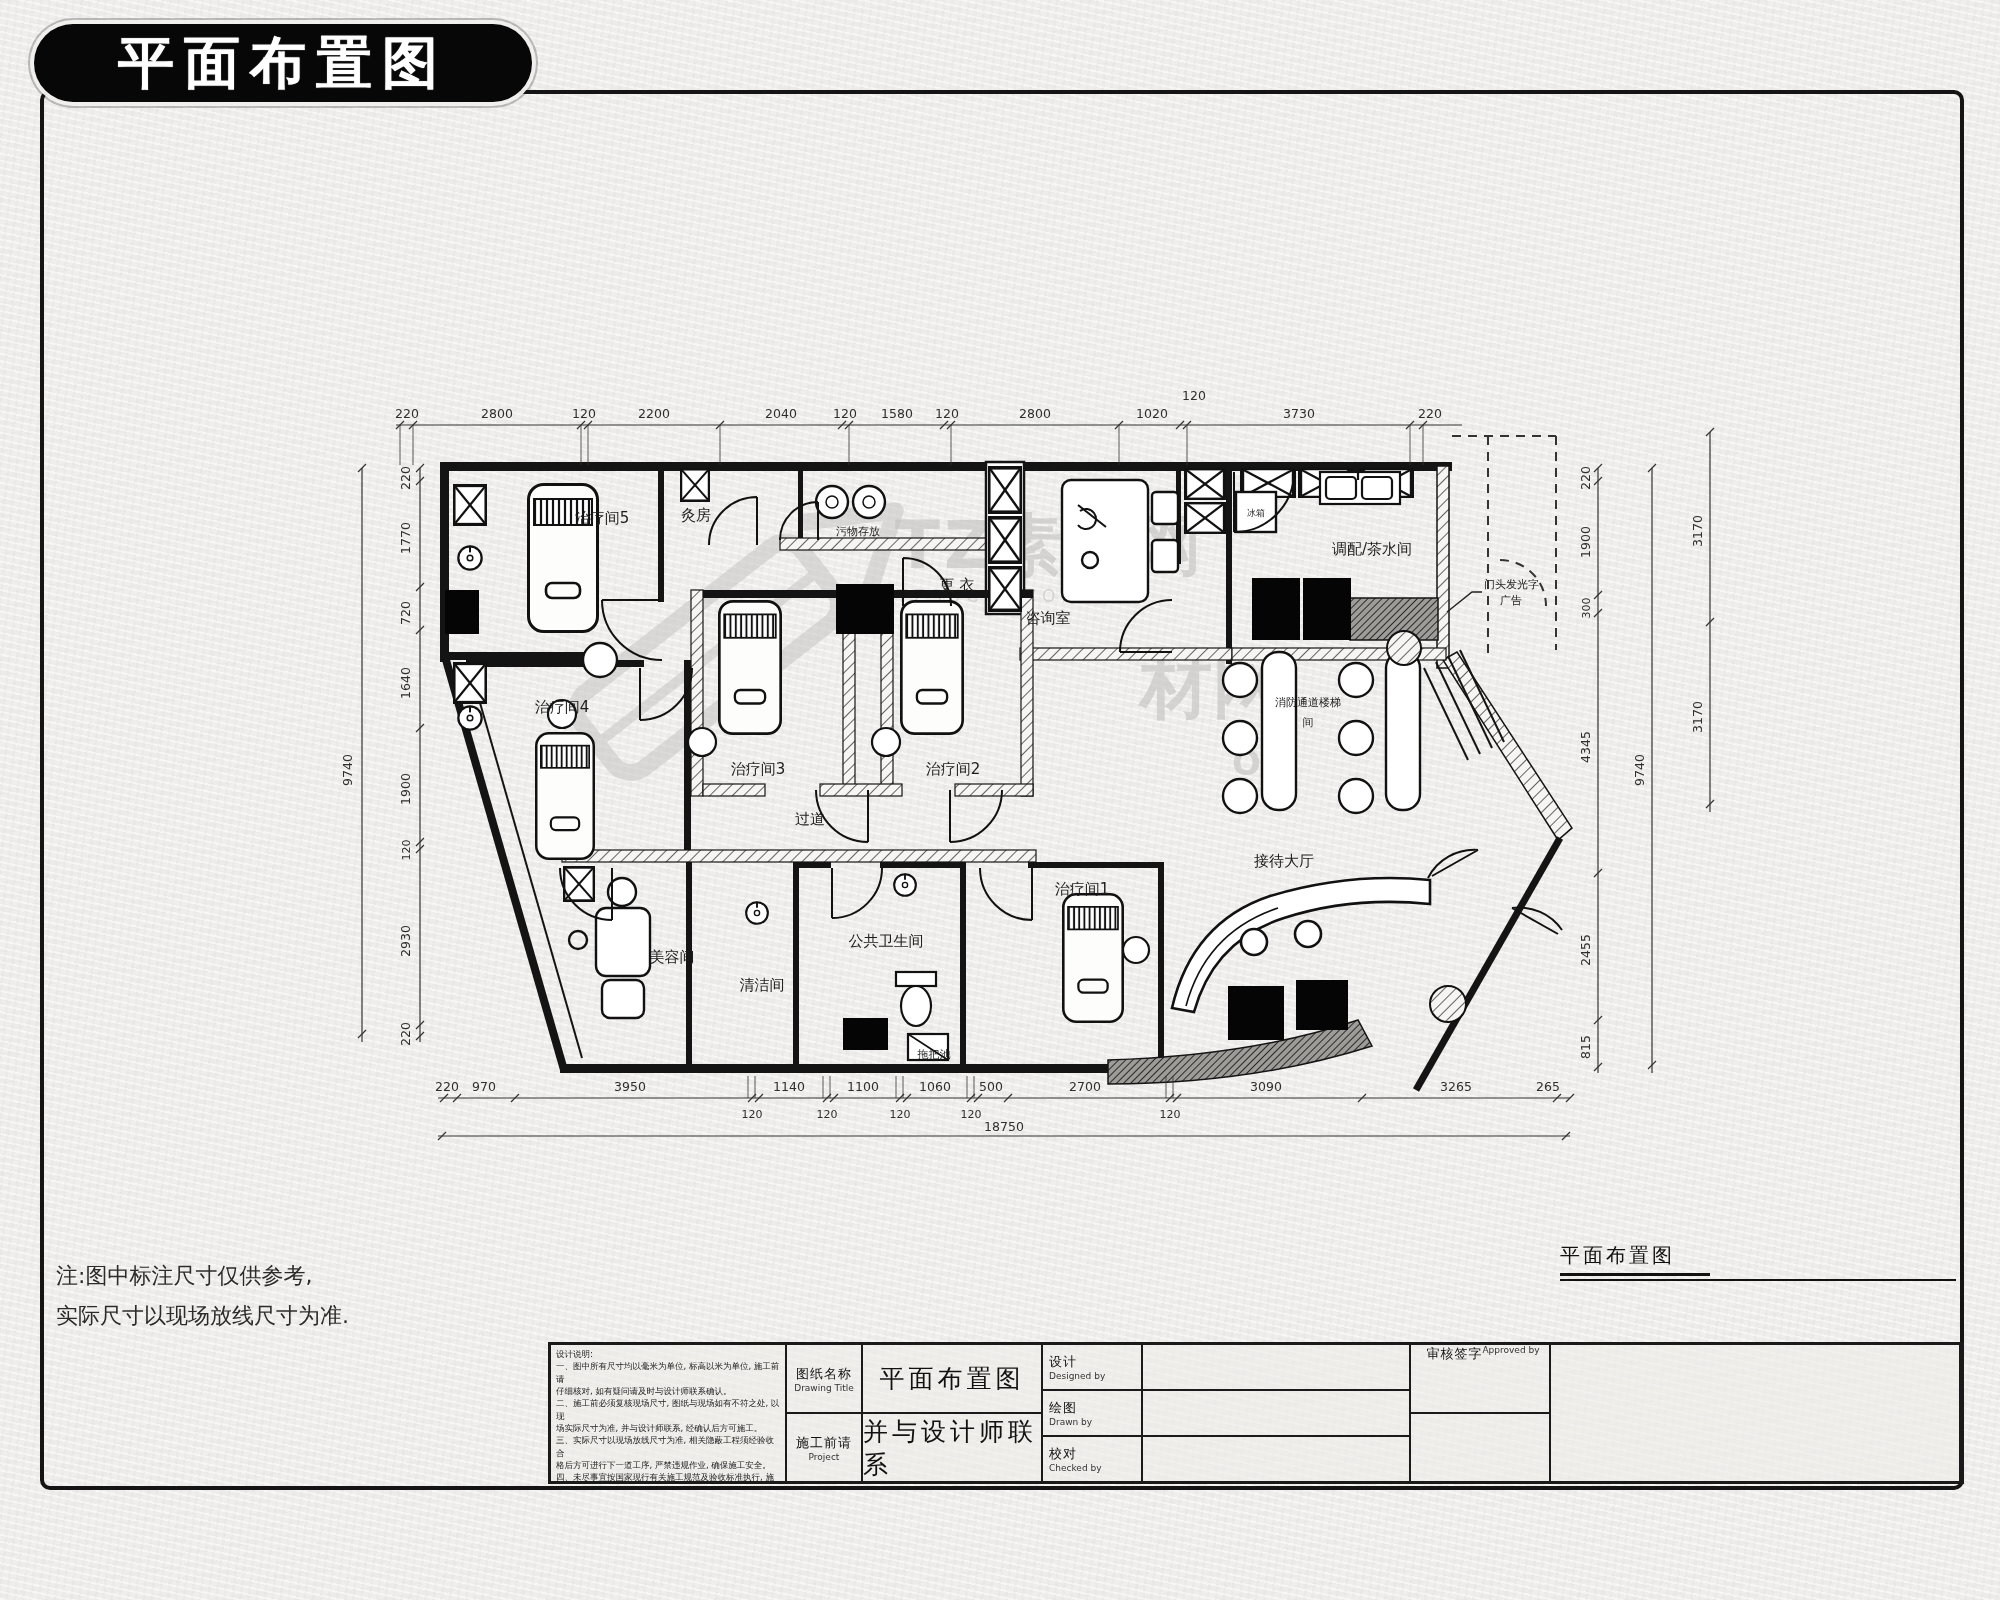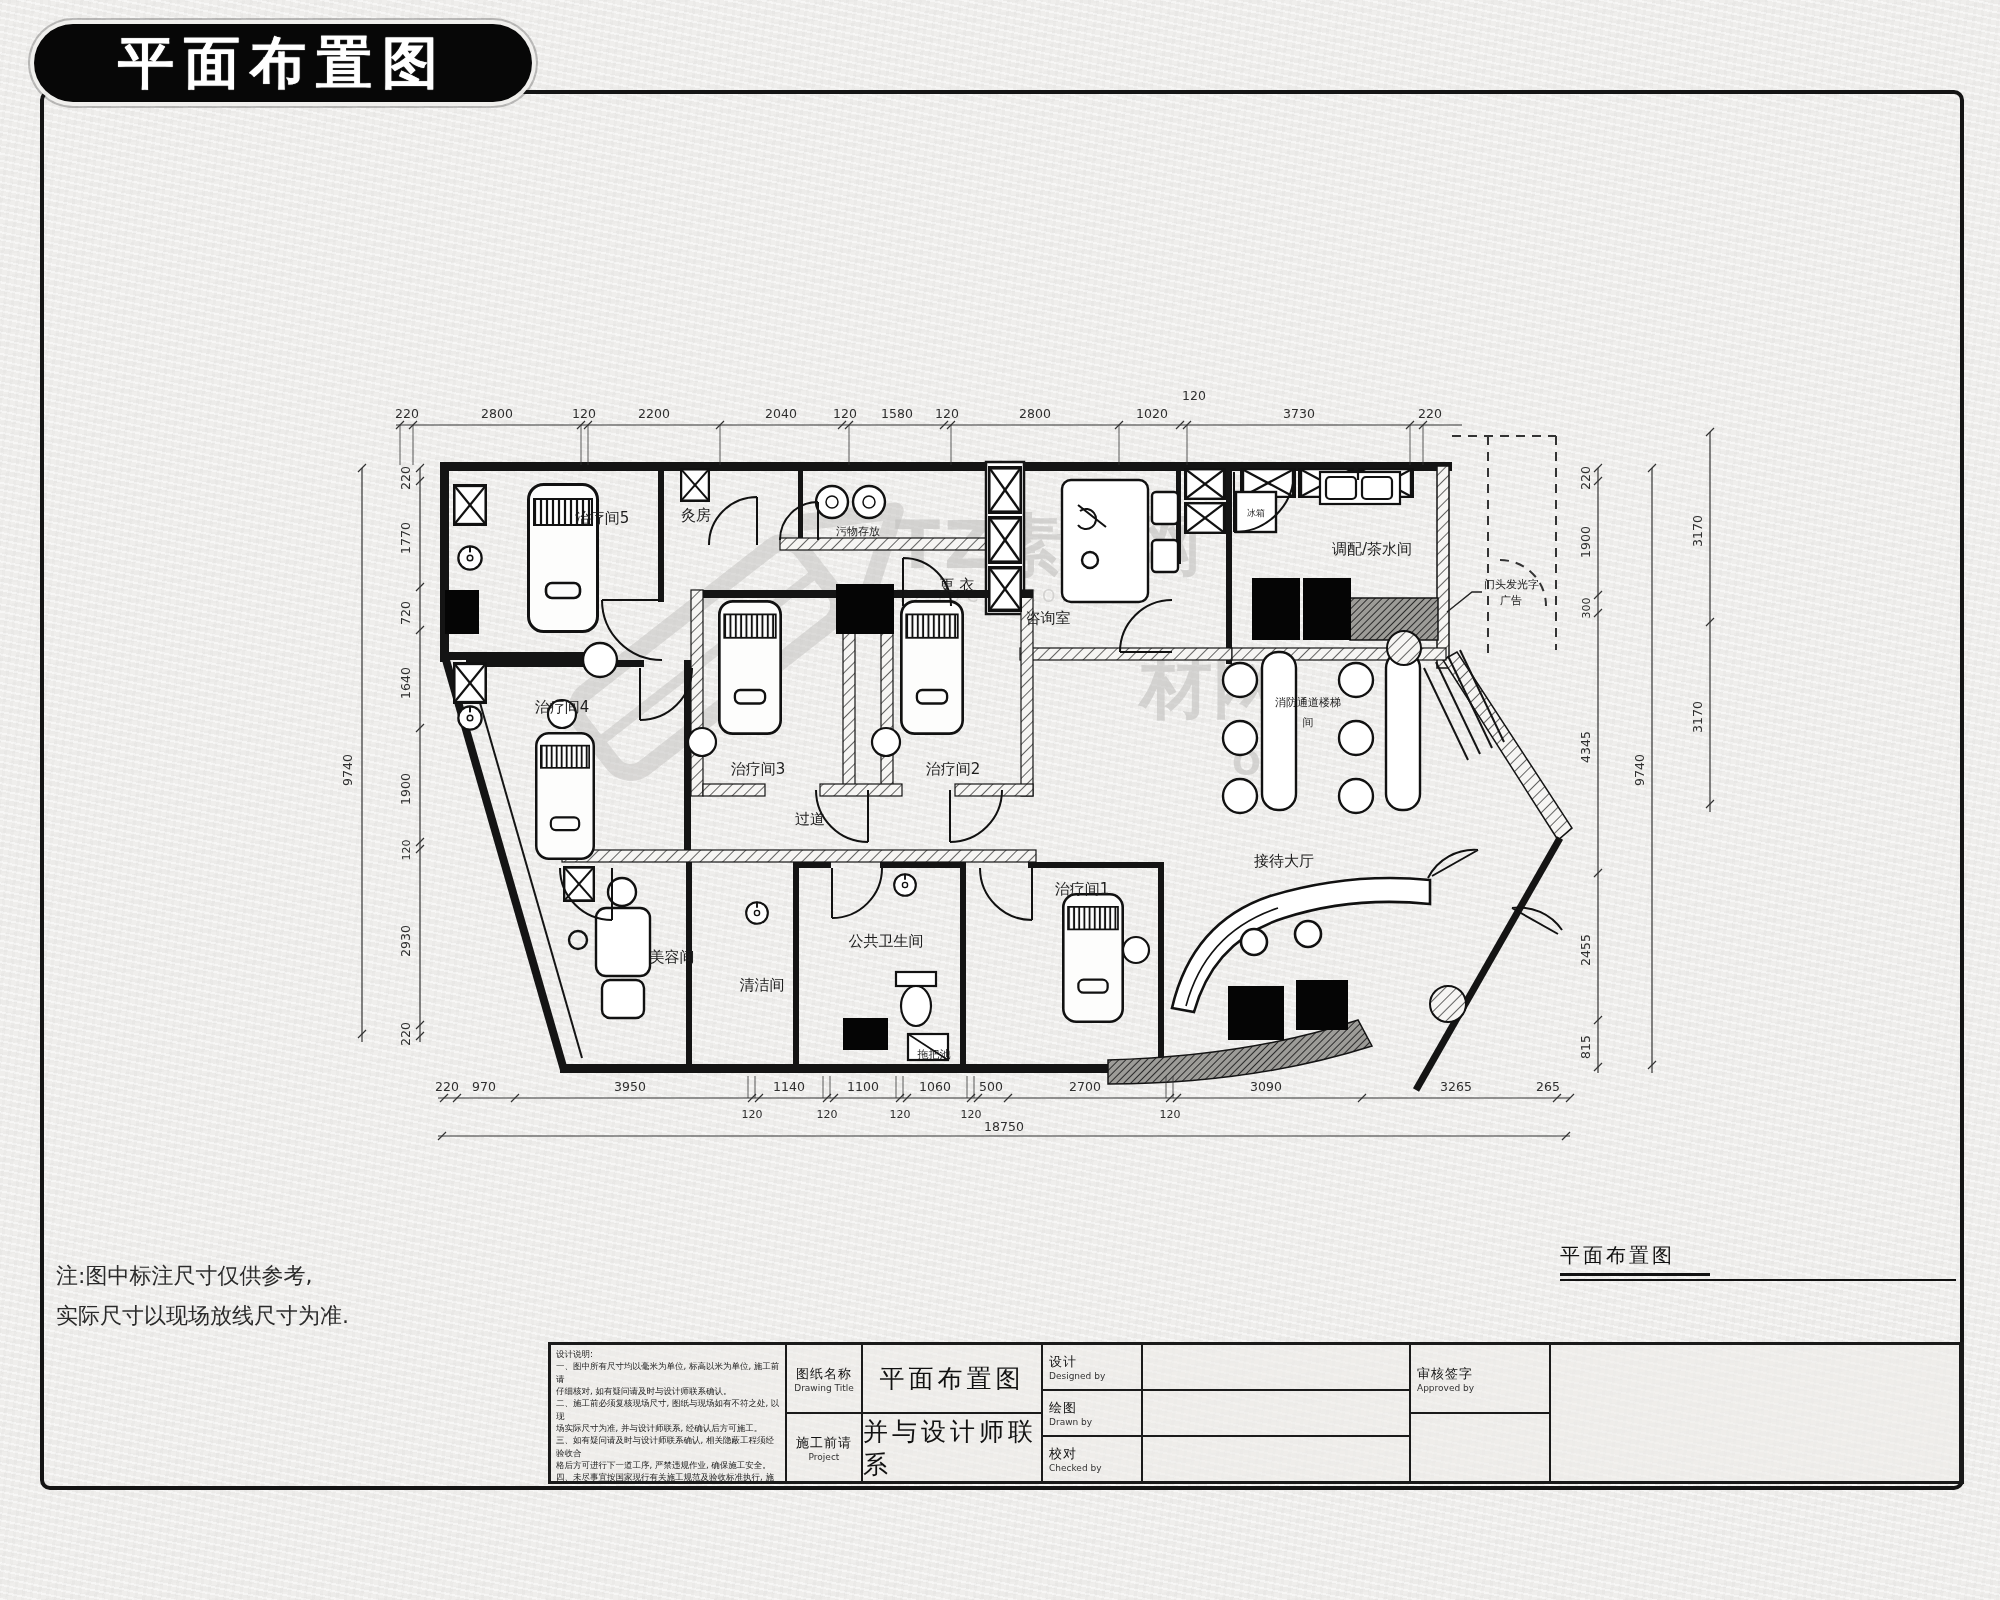--- a/index.html
+++ b/index.html
@@ -54,21 +54,21 @@
   .tb .cn{font-size:13px;color:#111;letter-spacing:1px;}
   .tb .en{font-size:9px;color:#333;}
   .tb .big{font-size:25px;color:#111;letter-spacing:4px;}
   .tb .rows3{width:100px;display:flex;flex-direction:column;}
   .tb .rows3>div{flex:1;border-bottom:2px solid #1a1a1a;display:flex;flex-direction:column;justify-content:center;padding-left:6px;}
   .tb .rows3>div:last-child{border-bottom:none;}
   .tb .empty3{width:268px;display:flex;flex-direction:column;}
   .tb .empty3>div{flex:1;border-bottom:2px solid #1a1a1a;}
   .tb .empty3>div:last-child{border-bottom:none;}
   .tb .approve{width:140px;display:flex;flex-direction:column;}
-  .tb .approve>div{flex:1;border-bottom:2px solid #1a1a1a;display:flex;flex-direction:column;justify-content:center;padding-left:6px;}
+  .tb .approve>div{flex:1;border-bottom:2px solid #1a1a1a;display:flex;flex-direction:row;justify-content:center;padding-left:6px;}
   .tb .approve>div:last-child{border-bottom:none;}
   .tb .spacer{flex:1;}
   .tb .procol{width:168px;border-right:none;display:flex;flex-direction:column;}
   .tb .procol>div{flex:1;border-bottom:2px solid #1a1a1a;display:flex;align-items:center;padding-left:8px;}
   .tb .procol>div:last-child{border-bottom:none;}
 </style>
 </head>
 <body>
 
 <div class="paper-texture"></div>
@@ -425,21 +425,21 @@
   <div class="ul2"></div>
 </div>
 
 <div class="tb">
   <div class="cell notes">
     <div>设计说明:</div>
     <div>一、图中所有尺寸均以毫米为单位, 标高以米为单位, 施工前请</div>
     <div>仔细核对, 如有疑问请及时与设计师联系确认。</div>
     <div>二、施工前必须复核现场尺寸, 图纸与现场如有不符之处, 以现</div>
     <div>场实际尺寸为准, 并与设计师联系, 经确认后方可施工。</div>
-    <div>三、如有疑问请及时与设计师联系确认, 相关隐蔽工程须经验收合</div>
+    <div>三、实际尺寸以现场放线尺寸为准, 相关隐蔽工程须经验收合</div>
     <div>格后方可进行下一道工序, 严禁违规作业, 确保施工安全。</div>
     <div>四、未尽事宜按国家现行有关施工规范及验收标准执行, 施工过</div>
 
   </div>
   <div class="cell lblcol">
     <div>
       <span class="cn">图纸名称</span>
       <span class="en">Drawing Title</span>
     </div>
     <div>

